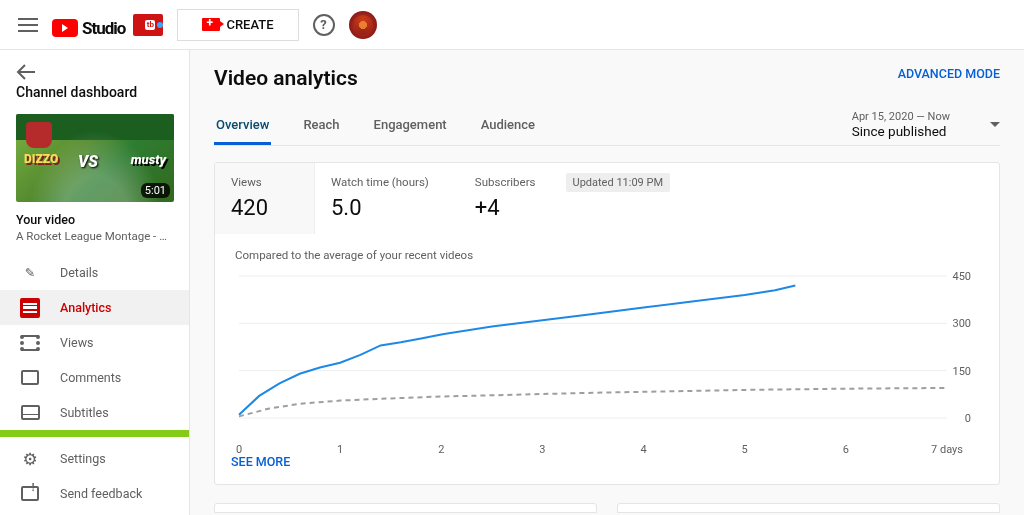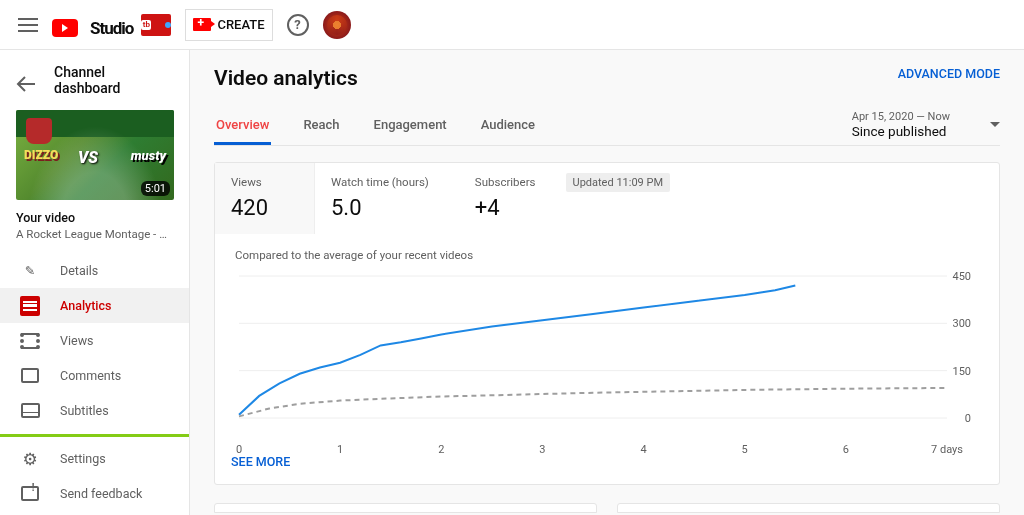--- a/index.html
+++ b/index.html
@@ -1,72 +1,72 @@
 <!DOCTYPE html>
 <html><head>
 <meta charset="utf-8">
 <style>
   * { box-sizing: border-box; margin: 0; padding: 0; font-family: Roboto, Arial, sans-serif; }
   body { width: 1024px; height: 515px; overflow: hidden; background: #fff; color: #0d0d0d; }
 
   
   .header { height: 50px; display: flex; align-items: center; padding: 0 16px; border-bottom: 1px solid #e5e5e5; gap: 8px; }
   .menu-btn { width: 24px; height: 24px; display:flex; align-items:center; justify-content:center; cursor:pointer; }
-  .logo-wrap { display:flex; align-items:center; gap:12px; margin-left:4px; cursor:pointer;margin-top:7px; }
+  .logo-wrap { display:flex; align-items:center; gap:4px; margin-left:4px; cursor:pointer;margin-top:7px; }
   .yt-play { width:26px; height:18px; background:#FF0000; border-radius:4px; display:flex; align-items:center; justify-content:center; }
   .yt-play span { width:0; height:0; border-left:6px solid #fff; border-top:4px solid transparent; border-bottom:4px solid transparent; }
   .logo-text { font-size:17px; font-weight:700; letter-spacing:-1px; }
   .search-wrap { flex:1; display:flex; justify-content:center; }
   .search-box { width: 425px; height:32px; border:1px solid #ccc; border-radius:2px; display:flex; align-items:center; padding:0 10px; color:#606060; background:#fff; }
   .search-box svg { margin-right:12px; flex:none; }
   .search-input { border:none; outline:none; font-size:13px; flex:1; color:#606060; background:transparent; }
   .header-right { display:flex; align-items:center; gap:14px; }
-  .ext-badge { width:30px; height:22px; background:#ce1312; display:flex; align-items:center; justify-content:space-between; gap:2px; border-radius:2px; }
+  .ext-badge { width:30px; height:22px; background:#ce1312; display:flex; align-items:center; justify-content:flex-end; gap:2px; border-radius:2px; }
   .ext-dot1 { width:10px; height:10px; border-radius:2px; background:#fff; display:flex;align-items:center;justify-content:center;color:#ce1312;font-size:8px;font-weight:bold;}
   .ext-dot2 { width:6px; height:6px; border-radius:50%; background:#3ea6ff; }
-  .create-btn { height:32px; border:1px solid #ddd; background:#fff; display:flex; align-items:center; padding:0 7px; gap:6px; font-size:13px; font-weight:500; cursor:pointer; }
+  .create-btn { height:32px; border:1px solid #ddd; background:#fff; display:flex; align-items:center; padding:0 24px; gap:6px; font-size:13px; font-weight:500; cursor:pointer; }
   .create-ic { width:18px; height:13px; background:#ff0000; position:relative; border-radius:1px; }
   .create-ic::before { content:"+"; color:#fff; position:absolute; left:4px; top:-2px; font-size:12px; font-weight:bold; }
   .create-ic::after { content:""; position:absolute; right:-4px; top:3px; width:0;height:0;border-left:4px solid #ff0000;border-top:3.5px solid transparent;border-bottom:3.5px solid transparent;}
   .help-ic { width:22px; height:22px; border:2px solid #606060; border-radius:50%; display:flex; align-items:center; justify-content:center; color:#606060; font-size:13px; font-weight:bold; cursor:pointer; }
   .avatar { width:28px; height:28px; border-radius:50%; background: radial-gradient(circle at 50% 50%, #d84315 0%, #8b1a1a 70%); cursor:pointer; position:relative; }
   .avatar::after { content:""; position:absolute; inset:4px; background: radial-gradient(circle,#ffab40 0 30%, transparent 30%), conic-gradient(#d84315,#8b1a1a,#d84315); border-radius:50%; opacity:.6;}
 
   
   .body { display:flex; height:465px; }
   .sidebar { width:190px; border-right:1px solid #e5e5e5; display:flex; flex-direction:column; }
-  .sb-head { display:flex; align-items:flex-end; gap:18px; padding:14px 16px 10px; }
+  .sb-head { display:flex; align-items:flex-start; padding:14px 16px 10px;flex-direction:column; }
   .back-arrow { cursor:pointer; color:#606060; }
   .sb-title { font-size:14px; font-weight:500; }
   .thumb { margin:4px 16px 10px; width:158px; height:90px; border-radius:2px; background: linear-gradient(135deg,#7cb342 0%, #558b2f 40%, #2e7d32 60%, #33691e 100%); position:relative; overflow:hidden; }
   .thumb .arena { position:absolute; inset:0; background: radial-gradient(ellipse at 50% 120%, rgba(255,255,255,.25) 0 30%, transparent 60%), linear-gradient(180deg,#1b5e20 0 30%,transparent 30%);}
   .thumb .name1 { position:absolute; left:8px; top:38px; color:#f6dd5a; font-weight:900; font-size:12px; text-shadow:2px 2px 0 #7b1f1f; }
   .thumb .name1::before{ content:""; position:absolute; left:2px; top:-30px; width:26px; height:26px; background:#b52a2a; border-radius:4px 4px 8px 8px; }
   .thumb .vs { position:absolute; left:62px; top:38px; color:#fff; font-weight:900; font-size:16px; font-style:italic; text-shadow:1px 1px 2px #000; }
   .thumb .name2 { position:absolute; right:8px; top:38px; color:#fff; font-weight:900; font-size:13px; font-style:italic; text-shadow:2px 2px 0 #000; }
   .thumb .dur { position:absolute; right:4px; bottom:4px; background:rgba(0,0,0,.8); color:#fff; font-size:11px; padding:1px 4px; border-radius:6px; }
   .video-label { padding:0 16px; font-size:12.5px; font-weight:500; }
   .video-sub { padding:2px 16px 12px; font-size:11.5px; color:#606060; white-space:nowrap; overflow:hidden; text-overflow:ellipsis; }
 
   .nav { list-style:none; }
   .nav li { display:flex; align-items:center; height:35px; padding:0 20px; gap:20px; font-size:12.5px; color:#606060; cursor:pointer; }
   .nav li .ic { width:20px; height:20px; display:flex; align-items:center; justify-content:center; color:#606060; }
   .nav li.active { background:#f1f1f1; color:#cc0000; font-weight:500; }
   .nav li.active .ic { background:#cc0000; color:#fff; border-radius:2px; }
-  .sb-bottom { margin-top:auto; border-top:3px solid #84cc16; padding:4px 0; }
+  .sb-bottom { margin-top:auto; border-top:7px solid #84cc16; padding:4px 0; }
 
   
   .main { flex:1; padding:16px 24px; overflow:auto; background:#f9f9f9; }
   .main-top { display:flex; align-items:flex-start; justify-content:space-between; }
   .page-title { font-size:21px; font-weight:600; color:#0d0d0d; }
   .adv-link { font-size:12.5px; font-weight:500; color:#065FD4; cursor:pointer; }
   .tab-row { display:flex; align-items:flex-end; justify-content:space-between; margin-top:20px; border-bottom:1px solid #e5e5e5; }
   .tabs { display:flex; gap:30px; }
   .tab { padding:0 2px 10px; font-size:13px; font-weight:500; color:#606060; cursor:pointer; }
-  .tab.active { color:#ef4444; border-bottom:3px solid #065FD4; }
+  .tab.active { color:#0c4a6e; border-bottom:3px solid #065FD4; }
   .date-pick { display:flex; align-items:center; gap:40px; padding-bottom:6px; cursor:pointer; }
   .date-pick .line1 { font-size:11px; color:#606060; }
   .date-pick .line2 { font-size:13.5px; color:#0d0d0d; }
   .caret { width:0;height:0;border-left:5px solid transparent;border-right:5px solid transparent;border-top:5px solid #606060; }
 
   .card { background:#fff; border:1px solid #e5e5e5; border-radius:3px; margin-top:16px; padding:0 0 14px; }
   .metrics { display:flex; position:relative; }
   .metric { flex:0 0 auto; padding:12px 30px 14px 16px; min-width:100px; }
   .metric.first { background:#f8f8f8; border-right:1px solid #eee; }
   .metric .lbl { font-size:11.5px; color:#606060; margin-bottom:6px; }

